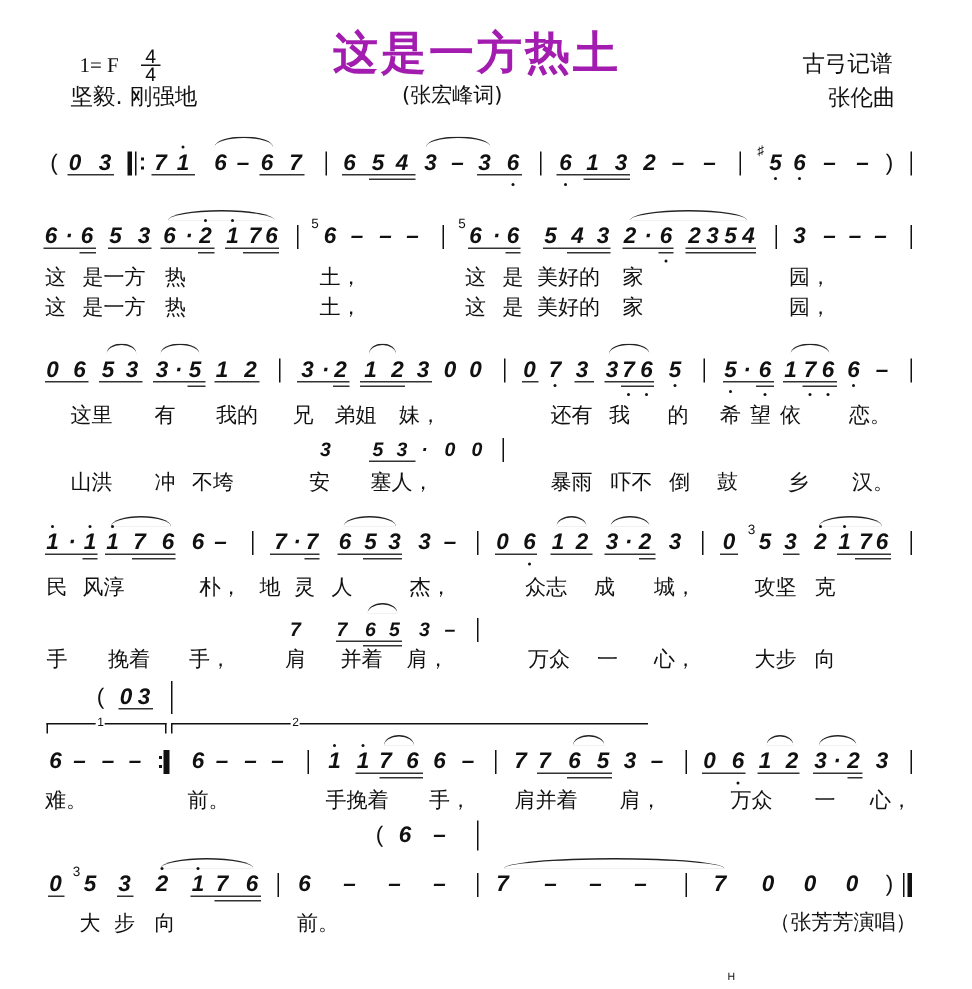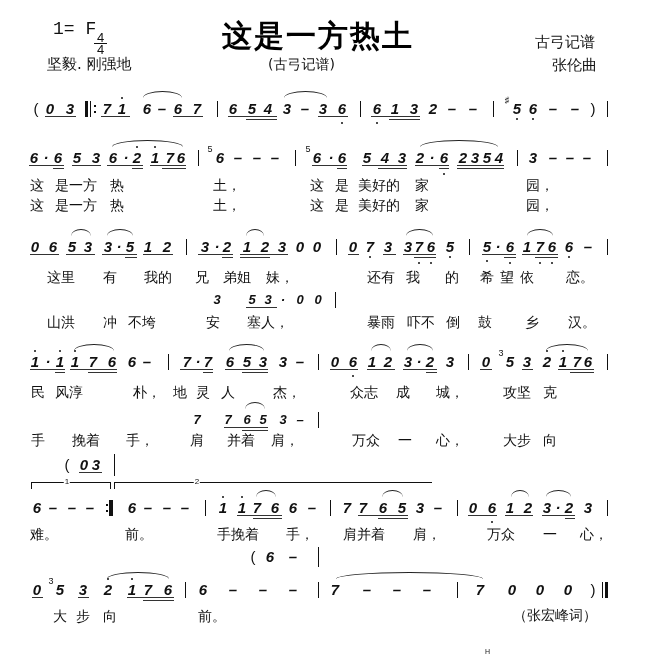--- a/index.html
+++ b/index.html
@@ -1,21 +1,21 @@
 <!DOCTYPE html>
 <html><head>
 <meta charset="utf-8">
 <style>
   html, body { margin: 0; padding: 0; background: #ffffff; }
   body {
     width: 648px; height: 659px; position: relative; overflow: hidden;
     font-family: "DejaVu Sans", sans-serif; color: #111111;
   }
   .abs { position: absolute; white-space: nowrap; }
-  #header .key { left: 53px; top: 21px; font-family: Liberation Mono, monospace; font-size: 18px; line-height: 16px; }
+  #header .key { left: 53px; top: 37px; font-family: Liberation Serif, serif; font-size: 14px; line-height: 16px; }
   #header .meter-num, #header .meter-den {
     left: 94px; width: 13px; text-align: center;
     font-family: "Liberation Sans", sans-serif; font-size: 13px; line-height: 11px;
   }
   #header .meter-num { top: 32px; }
   #header .meter-den { top: 44px; }
   #header .meter-line { left: 94px; top: 43px; width: 13px; height: 1px; background: #111; }
   #header .title {
     left: 222px; top: 21px; font-size: 30px; line-height: 30px; font-weight: bold;
     letter-spacing: 2px;
@@ -56,24 +56,24 @@
   .tiny-mark { position: absolute; font-family: "Liberation Sans", sans-serif; font-size: 7px; line-height: 8px; }
 </style>
 </head>
 <body style="color: rgb(17, 17, 17);">
 
 <div id="header">
   <span class="abs key">1= F</span>
   <span class="abs meter-num">4</span>
   <span class="abs meter-line"></span>
   <span class="abs meter-den">4</span>
-  <span class="abs title" style="color: #000000;">这是一方热土</span>
+  <span class="abs title" style="color: #a21caf;">这是一方热土</span>
   <span class="abs lyricist">古弓记谱</span>
   <span class="abs expression">坚毅. 刚强地</span>
-  <span class="abs performer">(古弓记谱)</span>
+  <span class="abs performer">(张宏峰词)</span>
   <span class="abs composer">张伦曲</span>
 </div>
 
 <div id="score">
     <div class="grp">
       <span class="note paren" style="left: 36px; top: 101px;">(</span>
       <span class="note" style="left: 50px; top: 101px;">0</span>
       <span class="note" style="left: 70px; top: 101px;">3</span>
       <span class="note" style="left: 107px; top: 101px;">7</span>
       <span class="note" style="left: 122px; top: 101px;">1</span>
@@ -534,14 +534,14 @@
       <span class="lyric" style="left: 580px; top: 526px;">心，</span>
     </div>
     <div class="grp">
       <span class="lyric" style="left: 53px; top: 608px;">大</span>
       <span class="lyric" style="left: 76px; top: 608px;">步</span>
       <span class="lyric" style="left: 103px; top: 608px;">向</span>
       <span class="lyric" style="left: 198px; top: 608px;">前。</span>
     </div>
   </div>
 
-<span class="credit" style="left:513px; top:607px;">（张宏峰词）</span>
+<span class="credit" style="left:513px; top:607px;">（张芳芳演唱）</span>
 <span class="tiny-mark" style="left:485px; top:648px;">H</span>
 
 </body></html>

